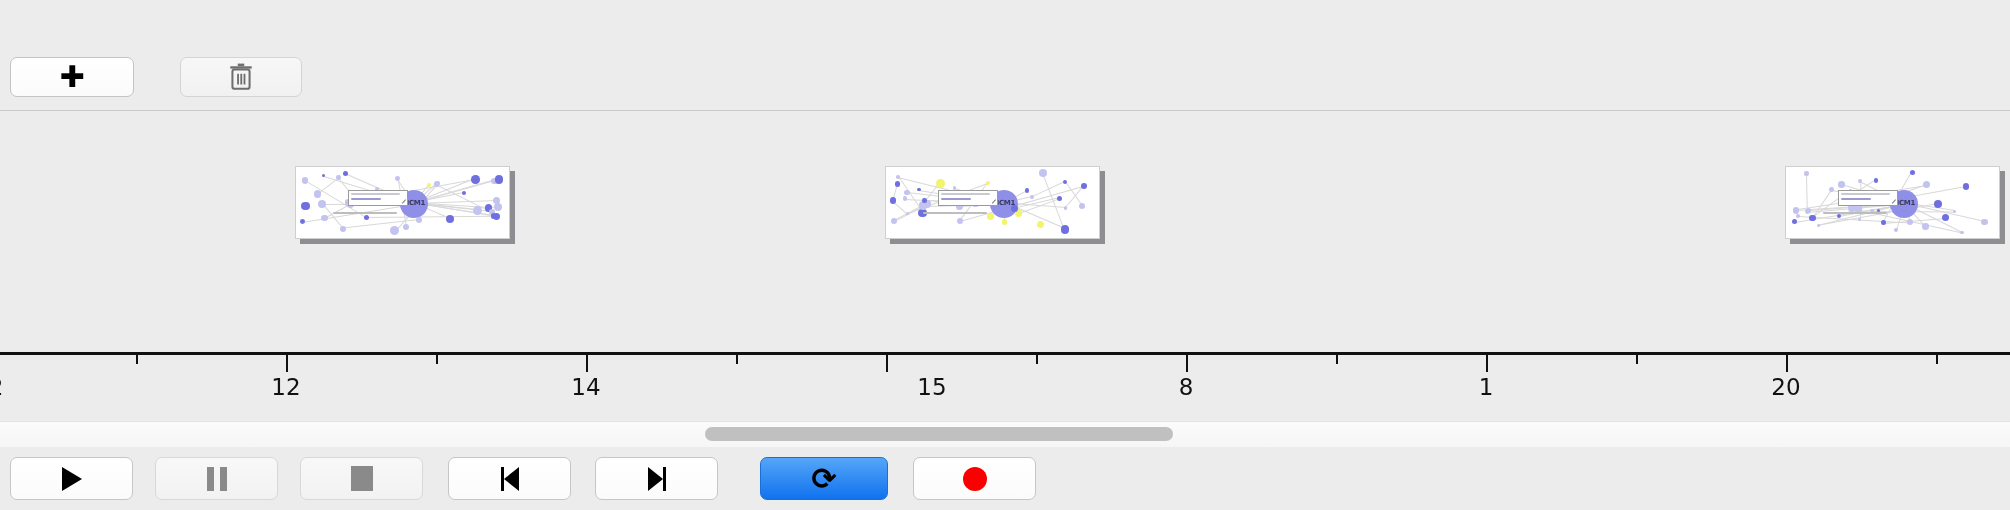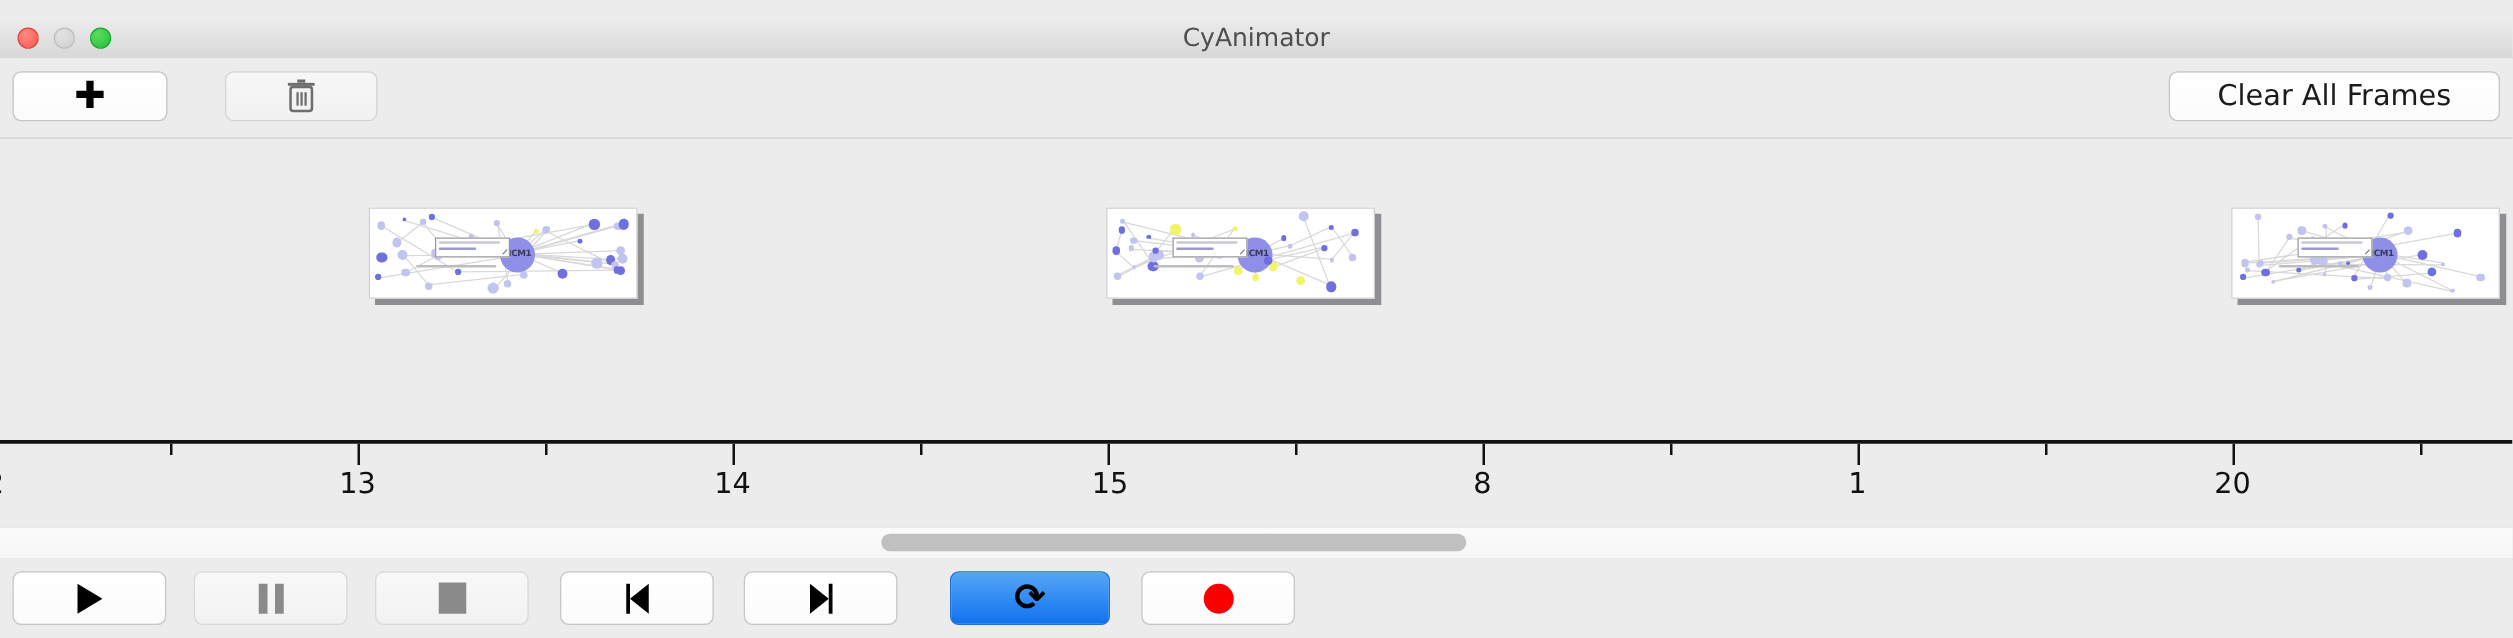--- a/index.html
+++ b/index.html
@@ -110,45 +110,34 @@
   .ic-loop{font-size:30px;line-height:1;color:#000;font-weight:bold;
     font-family:"DejaVu Sans",sans-serif;}
   .ic-rec{width:24px;height:24px;border-radius:50%;background:#fb0000;}
 </style>
 </head>
 <body>
 
 <div class="app">
 
 
-  <div class="titlebar">
-    <div class="traffic">
-      <div class="dot red"></div>
-      <div class="dot gray"></div>
-      <div class="dot green"></div>
-    </div>
-    <div class="title">CyAnimator</div>
-  </div>
 
   <div class="toolbar">
     <div class="btn white btn-add">
       <span class="plus">✚</span>
     </div>
     <div class="btn gray btn-del">
       <svg width="26" height="30" viewBox="0 0 24 28">
         <rect x="4" y="7" width="16" height="18" rx="2" fill="none" stroke="#6e6e6e" stroke-width="1.9"></rect>
         <rect x="2" y="4" width="20" height="2.2" fill="#6e6e6e"></rect>
         <rect x="9" y="1.5" width="6" height="2.4" fill="#6e6e6e"></rect>
         <rect x="8.4" y="11" width="1.7" height="10" fill="#6e6e6e"></rect>
         <rect x="11.4" y="11" width="1.7" height="10" fill="#6e6e6e"></rect>
         <rect x="14.4" y="11" width="1.7" height="10" fill="#6e6e6e"></rect>
       </svg>
-    </div>
-    <div class="btn white btn-clear">
-      <span>Clear All Frames</span>
     </div>
   </div>
 
   <div class="timeline">
 
     <div class="frame" id="kf1" style="left: 295px; top: 55px; width: 215px; height: 73px;">
         <div class="shadow"></div>
         <div class="pic">
           <div class="edge" style="left: 27.6091px; top: 8.64941px; width: 94.8231px; transform: rotate(17.0803deg);"></div>
           <div class="edge" style="left: 198.728px; top: 14.0716px; width: 83.5445px; transform: rotate(164.427deg);"></div>
@@ -382,25 +371,25 @@
           <div class="microtext" style="left: 54.825px; top: 31.39px; width: 30.1px; background: rgb(154, 154, 208);"></div>
           <div class="edge" style="background: rgb(122, 122, 122); left: 109.65px; top: 32.85px; width: 4.98824px; transform: rotate(132.969deg);"></div>
           <div class="microtext" style="left: 36.55px; top: 45.26px; width: 64.5px; background: rgb(189, 189, 189);"></div>
         </div>
       </div>
 
     <div class="axis-line"></div>
     <div id="ticks">
         <div class="tlabel" style="left: -4px;">2</div>
         <div class="tick major" style="left: 286px;"></div>
-        <div class="tlabel" style="left: 286px;">13</div>
+        <div class="tlabel" style="left: 286px;">12</div>
         <div class="tick major" style="left: 586px;"></div>
         <div class="tlabel" style="left: 586px;">14</div>
         <div class="tick major" style="left: 886px;"></div>
-        <div class="tlabel" style="left: 888px;">15</div>
+        <div class="tlabel" style="left: 932px;">15</div>
         <div class="tick major" style="left: 1186px;"></div>
         <div class="tlabel" style="left: 1186px;">8</div>
         <div class="tick major" style="left: 1486px;"></div>
         <div class="tlabel" style="left: 1486px;">1</div>
         <div class="tick major" style="left: 1786px;"></div>
         <div class="tlabel" style="left: 1786px;">20</div>
         <div class="tick minor" style="left: 136px;"></div>
         <div class="tick minor" style="left: 436px;"></div>
         <div class="tick minor" style="left: 736px;"></div>
         <div class="tick minor" style="left: 1036px;"></div>

